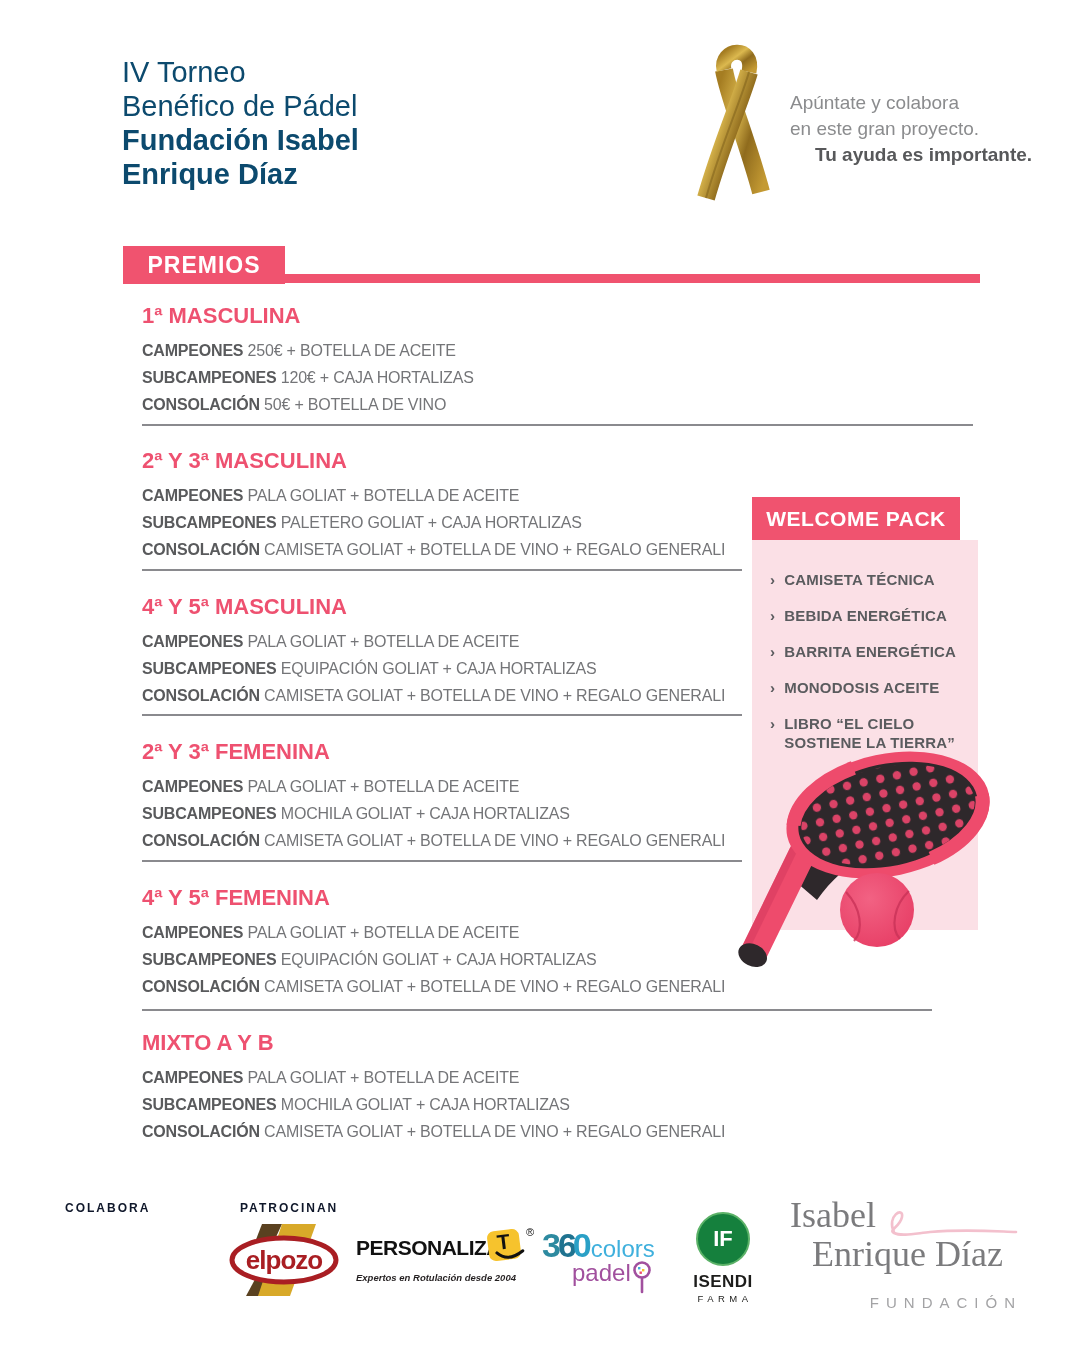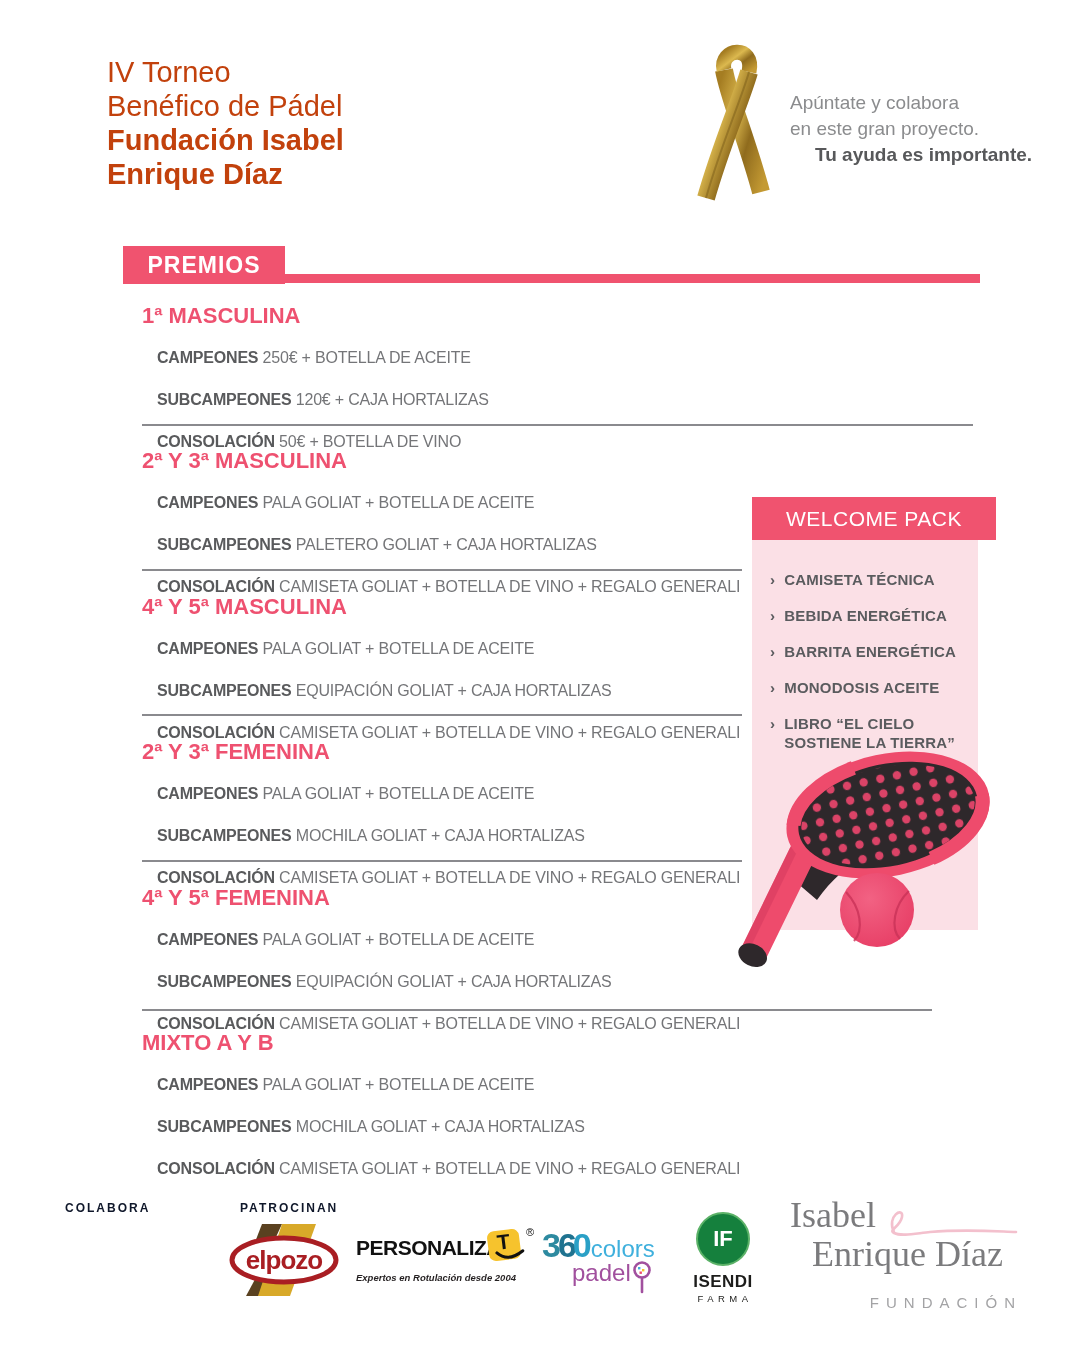--- a/index.html
+++ b/index.html
@@ -1,44 +1,44 @@
 <!DOCTYPE html>
 <html><head>
 <meta charset="utf-8">
 <style>
   html,body{margin:0;padding:0;background:#fff;}
   .page{position:relative;width:1080px;height:1350px;background:#fff;overflow:hidden;
         font-family:"Liberation Sans",sans-serif;}
 
   
-  .title{position:absolute;left:107px;top:55px;font-size:29px;line-height:34px;color:#c2410c;}
+  .title{position:absolute;left:122px;top:55px;font-size:29px;line-height:34px;color:#0c4a6e;}
   .title .t-light{font-weight:400;display:block;}
   .title .t-bold{font-weight:700;display:block;}
   .ribbon{position:absolute;left:683px;top:40px;}
   .tagline{position:absolute;left:790px;top:90px;font-size:19px;line-height:26px;color:#8b8c8e;}
   .tagline .tg-bold{font-weight:700;color:#57585a;display:block;margin-left:25px;}
   .tagline span{display:block;}
 
   
   .premios-box{position:absolute;left:123px;top:246px;width:162px;height:38px;background:#f0536f;
                color:#fff;font-weight:700;font-size:23px;letter-spacing:1px;
                display:flex;align-items:center;justify-content:center;}
   .premios-bar{position:absolute;left:285px;top:274px;width:695px;height:9px;background:#f0536f;}
 
   
   .cat{position:absolute;left:142px;width:620px;white-space:nowrap;}
   .cat h2{margin:0 0 8px 0;font-size:22px;line-height:26px;font-weight:700;color:#ee5170;}
-  .cat .line{margin:15px;font-size:16px;line-height:27px;letter-spacing:-0.2px;}
+  .cat .line{margin:0;font-size:16px;line-height:27px;letter-spacing:-0.2px;}
   .cat .lbl{font-weight:700;color:#595a5c;}
   .cat .val{font-weight:400;color:#747578;}
   .divider{position:absolute;height:2px;background:#75767a;opacity:.85;}
 
   
-  .wp-bar{position:absolute;left:752px;top:497px;width:244px;height:43px;background:#f0536f;z-index:2;
-          color:#fff;font-weight:400;font-size:21px;letter-spacing:.5px;
+  .wp-bar{position:absolute;left:752px;top:497px;width:208px;height:43px;background:#f0536f;z-index:2;
+          color:#fff;font-weight:700;font-size:21px;letter-spacing:.5px;
           display:flex;align-items:center;justify-content:center;}
   .wp-box{position:absolute;left:752px;top:540px;width:226px;height:390px;background:#fbe0e6;z-index:1;
           box-sizing:border-box;padding:30px 16px 0 18px;}
   .wp-item{display:flex;gap:9px;margin-bottom:17px;font-size:15px;line-height:19px;
            font-weight:700;color:#5a5b5e;letter-spacing:.2px;}
   .wp-item .chev{flex:0 0 auto;font-weight:700;}
 
   .racket{position:absolute;left:695px;top:742px;z-index:3;}
 
   

